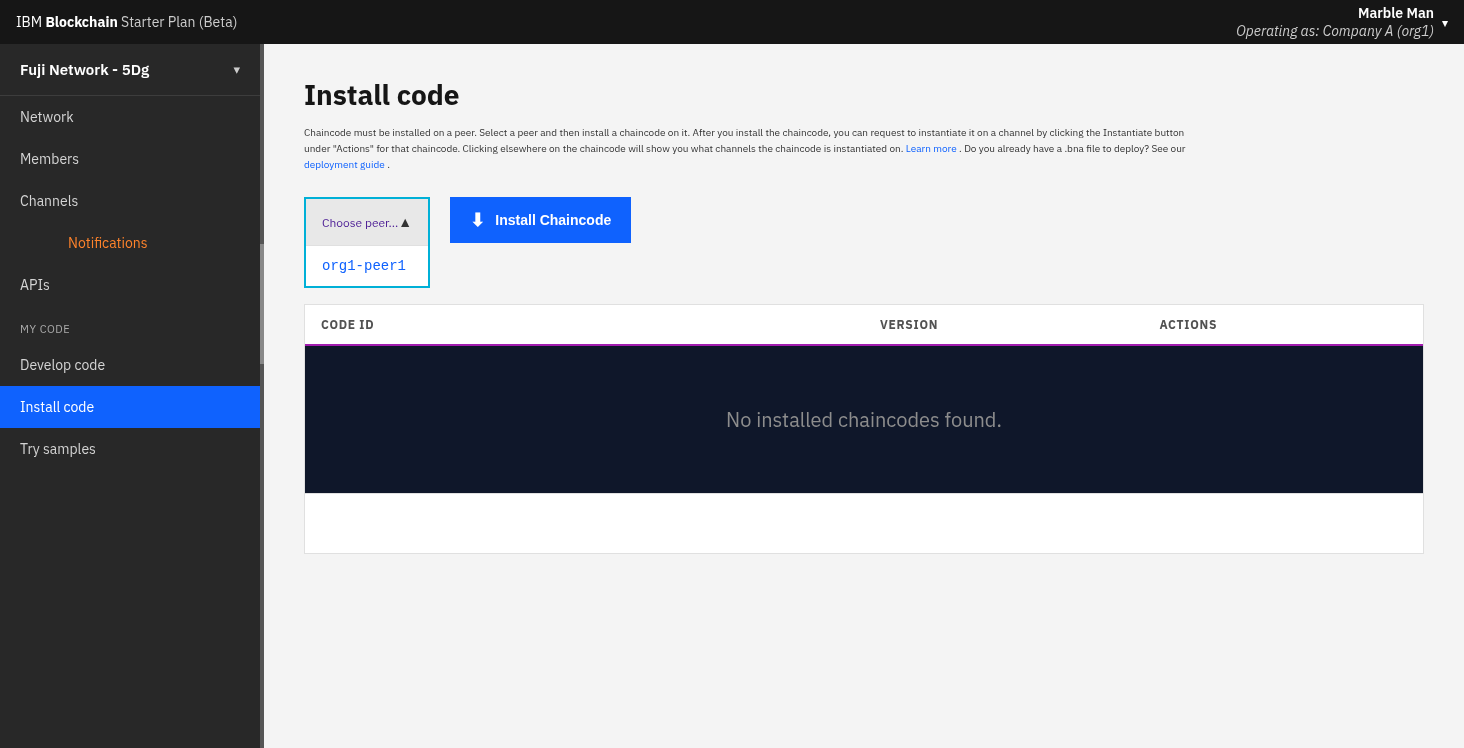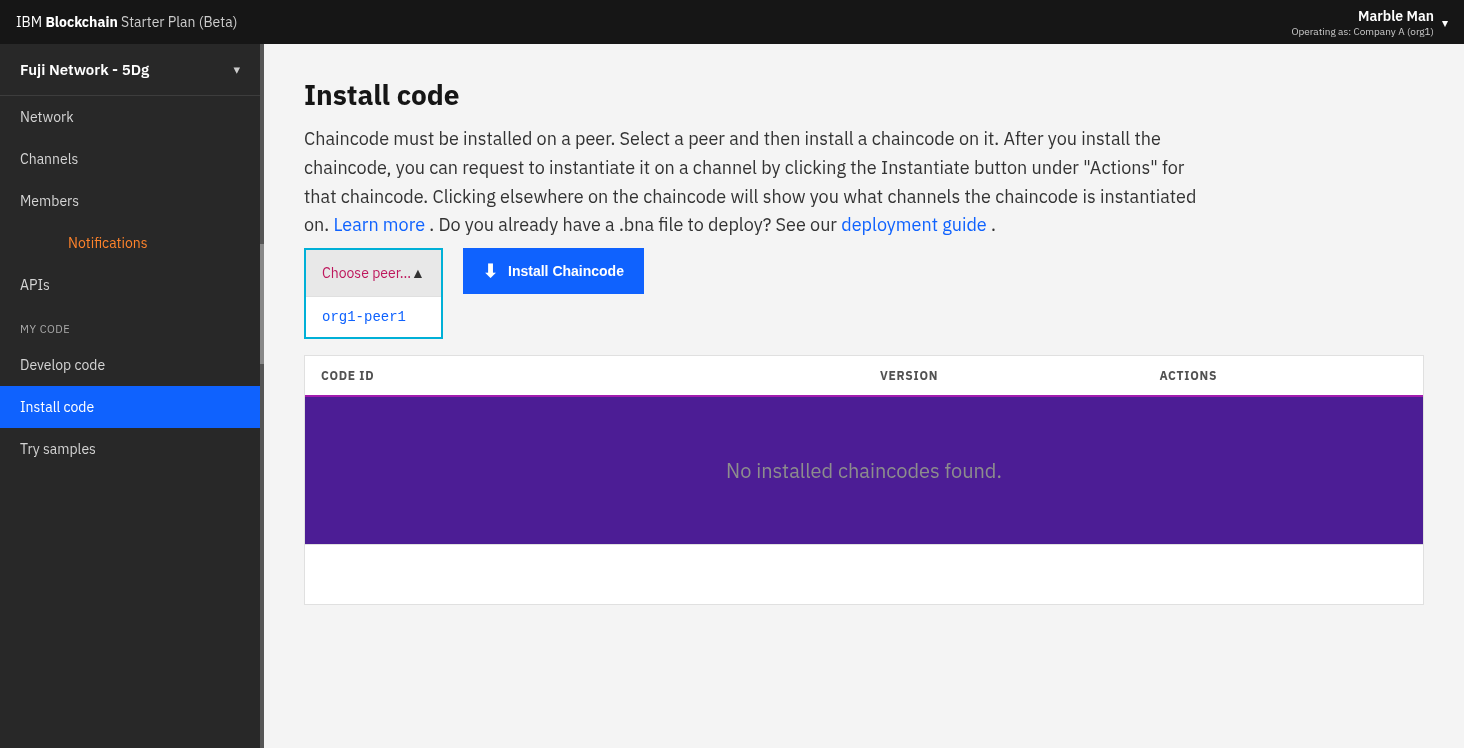--- a/index.html
+++ b/index.html
@@ -24,21 +24,21 @@
     .topbar-brand span.blockchain { font-weight: 700; }
     .topbar-brand span.plan { font-weight: 400; color: #ccc; }
 
     .topbar-user {
       display: flex;
       align-items: center;
       gap: 8px;
       cursor: pointer;
     }
     .topbar-user-name { font-size: 14px; font-weight: 600; }
-    .topbar-user-sub { font-size: 10px; color: #ccc; }
+    .topbar-user-sub { font-size: 14px; color: #ccc; font-style: italic; }
     .topbar-user-info { text-align: right; }
     .chevron-down { font-size: 12px; }
 
     
     .layout {
       display: flex;
       flex: 1;
       overflow: hidden;
     }
 
@@ -96,25 +96,25 @@
     }
 
     .page-title {
       font-size: 28px;
       font-weight: 700;
       color: #161616;
       margin-bottom: 12px;
     }
 
     .page-description {
-      font-size: 18px;
+      font-size: 10px;
       color: #333;
       line-height: 1.6;
       max-width: 900px;
-      margin-bottom: 8px;
+      margin-bottom: 24px;
     }
     .page-description a {
       color: #0f62fe;
       text-decoration: none;
     }
 
     
     .peer-selector-container {
       border: 2px solid #00b0d7;
       background: #fff;
@@ -124,21 +124,21 @@
     }
 
     .peer-dropdown {
       display: flex;
       align-items: center;
       justify-content: space-between;
       padding: 14px 16px;
       background: #e8e8e8;
       cursor: pointer;
     }
-    .peer-dropdown-label { font-size: 14px; color: #be185d; }
+    .peer-dropdown-label { font-size: 12px; color: #4c1d95; }
     .peer-dropdown-arrow { color: #333; font-size: 14px; }
 
     .peer-option {
       padding: 12px 16px;
       font-size: 14px;
       color: #0f62fe;
       cursor: pointer;
       background: #fff;
       border-top: 1px solid #e0e0e0;
       font-family: Liberation Mono, monospace;
@@ -176,21 +176,21 @@
       text-transform: uppercase;
       background: #fff;
     }
     .chaincode-table th:last-child { text-align: right; }
 
     .empty-state {
       text-align: center;
       padding: 60px 20px;
       font-size: 20px;
       color: #8d8d8d;
-      background: #4c1d95;
+      background: #0f172a;
     }
 
     .table-bottom-area {
       background: #fff;
       height: 60px;
       border-top: 1px solid #e0e0e0;
     }
 
     
     .main::-webkit-scrollbar { width: 8px; }
@@ -247,24 +247,24 @@
       <div class="sidebar-network">
         <span class="sidebar-network-name">Fuji Network - 5Dg</span>
         <span class="sidebar-network-chevron">▾</span>
       </div>
 
 
       <div class="sidebar-item">
         <span>Network</span>
       </div>
       <div class="sidebar-item">
+        <span>Members</span>
+      </div>
+      <div class="sidebar-item">
         <span>Channels</span>
-      </div>
-      <div class="sidebar-item">
-        <span>Members</span>
       </div>
       <div class="sidebar-item orange">
         <span>Notifications</span>
       </div>
       <div class="sidebar-item">
         <span>APIs</span>
       </div>
 
       <div class="sidebar-section-label">MY CODE</div>
 

